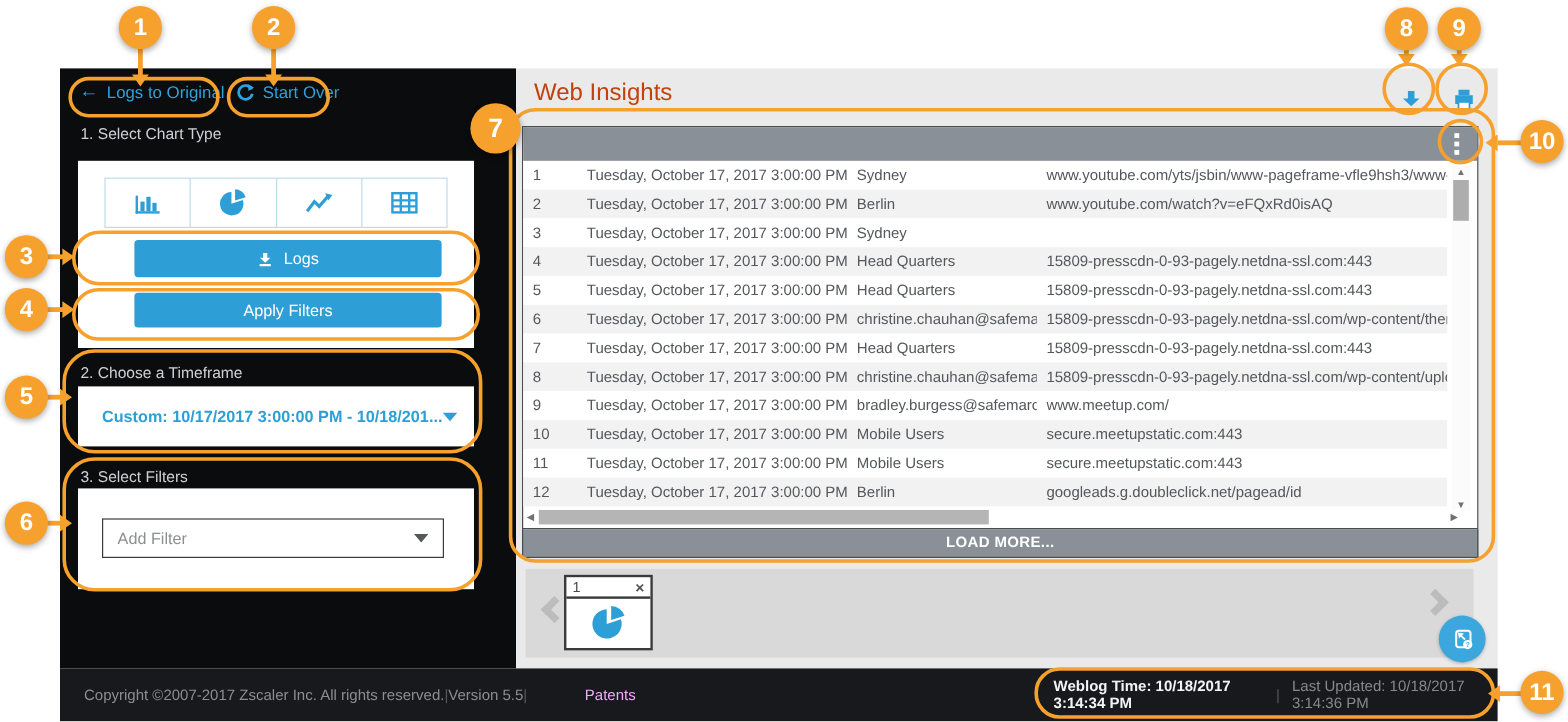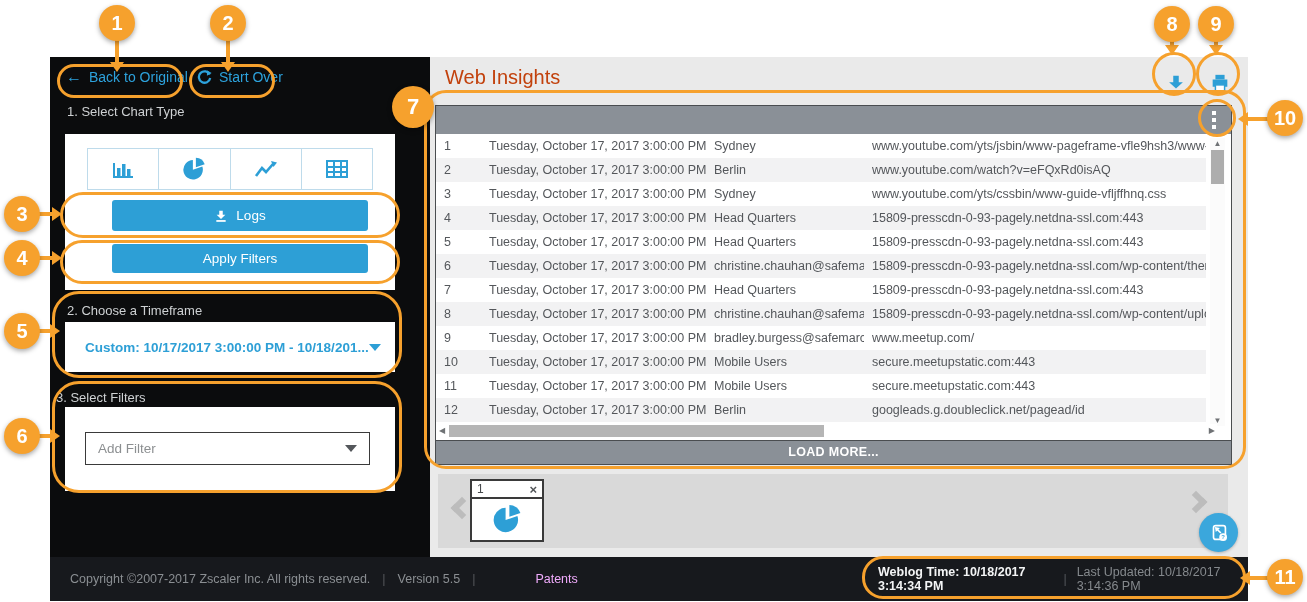--- a/index.html
+++ b/index.html
@@ -64,21 +64,21 @@
   .thumb-head .pg { font-size:12px; color:#46494c; }
   .thumb-head .x { font-size:13px; font-weight:bold; color:#515457; line-height:1; cursor:pointer; }
   .thumb-body { height:39px; display:flex; align-items:center; justify-content:center; }
 
   .help-btn { position:absolute; left:769px; top:456px; width:39px; height:39px; border-radius:50%;
     background:#3ba7dc; display:flex; align-items:center; justify-content:center; cursor:pointer;
     box-shadow:0 1px 3px rgba(0,0,0,0.25); }
 
   
   .footer { left:50px; top:557px; width:1198px; height:44px; background:#17191d; }
-  .foot-left { position:absolute; left:20px; top:0; height:44px; display:flex; align-items:center; gap:12px;
+  .foot-left { position:absolute; left:20px; top:0; height:44px; display:flex; align-items:center; gap:0;
     font-size:12.5px; color:#8a8e92; }
   .foot-sep { color:#53565a; }
   .patents { color:#f0abfc; cursor:pointer;margin-left:48px; }
   .foot-right { position:absolute; left:828px; top:0; height:44px; display:flex; align-items:center; gap:10px; font-size:12.5px; }
   .weblog { color:#f3f4f5; font-weight:bold; }
   .lastupd { color:#85898d; }
 
   
   .ann-circle { position:absolute; width:36px; height:36px; border-radius:50%; background:#f6a12d;
     color:#fff; font-size:20px; font-weight:bold; display:flex; align-items:center; justify-content:center;
@@ -92,21 +92,21 @@
   .ann-outline { position:absolute; border:3px solid #f6a12d; z-index:28; }
 </style>
 </head>
 <body>
 
 <div class="canvas">
 
   <div class="abs sidebar">
     <div class="abs navlink" style="left:16px; top:12px;">
       <span class="glyph">←</span>
-      <span>Back to Original</span>
+      <span>Logs to Original</span>
     </div>
     <div class="abs navlink" style="left:147px; top:12px;">
       <span style="display:flex;">
         <svg width="15" height="15" viewBox="0 0 16 16">
             <path d="M13.6 4.8 A6.1 6.1 0 1 0 14.1 8.6" fill="none" stroke="#2da2dc" stroke-width="2.4"></path>
             <path d="M10.5 0.2 L15.6 3.2 L10.6 6.2 Z" fill="#2da2dc"></path>
           </svg>
       </span>
       <span>Start Over</span>
     </div>
@@ -163,21 +163,21 @@
         <span>Logs</span>
       </div>
     </div>
 
     <div class="abs sec-label" style="left:17px; top:246px;">2. Choose a Timeframe</div>
     <div class="panel" style="left:15px; top:265px; width:330px; height:50px; display:flex; align-items:center; justify-content:space-between; padding:0 22px 0 20px; cursor:pointer;">
       <span class="tf-value">Custom: 10/17/2017 3:00:00 PM - 10/18/201...</span>
       <span class="caret-dn"></span>
     </div>
 
-    <div class="abs sec-label" style="left:6px; top:333px;">3. Select Filters</div>
+    <div class="abs sec-label" style="left:17px; top:333px;">3. Select Filters</div>
     <div class="panel" style="left:15px; top:350px; width:330px; height:84px;padding-left:14px;">
       <div class="filter-select">
         <span>Add Filter</span>
         <span class="caret-dn caret-dark"></span>
       </div>
     </div>
   </div>
 
   <div class="abs main">
     <div class="page-title">Web Insights</div>
@@ -217,21 +217,20 @@
             <div class="cell c0">2</div>
             <div class="cell c1">Tuesday, October 17, 2017 3:00:00 PM</div>
             <div class="cell c2">Berlin</div>
             <div class="cell c3">www.youtube.com/watch?v=eFQxRd0isAQ</div>
           </div>
 
           <div class="t-row">
             <div class="cell c0">3</div>
             <div class="cell c1">Tuesday, October 17, 2017 3:00:00 PM</div>
             <div class="cell c2">Sydney</div>
-            <div class="cell c3">www.youtube.com/yts/cssbin/www-guide-vfljffhnq.css</div>
           </div>
 
           <div class="t-row">
             <div class="cell c0">4</div>
             <div class="cell c1">Tuesday, October 17, 2017 3:00:00 PM</div>
             <div class="cell c2">Head Quarters</div>
             <div class="cell c3">15809-presscdn-0-93-pagely.netdna-ssl.com:443</div>
           </div>
 
           <div class="t-row">

